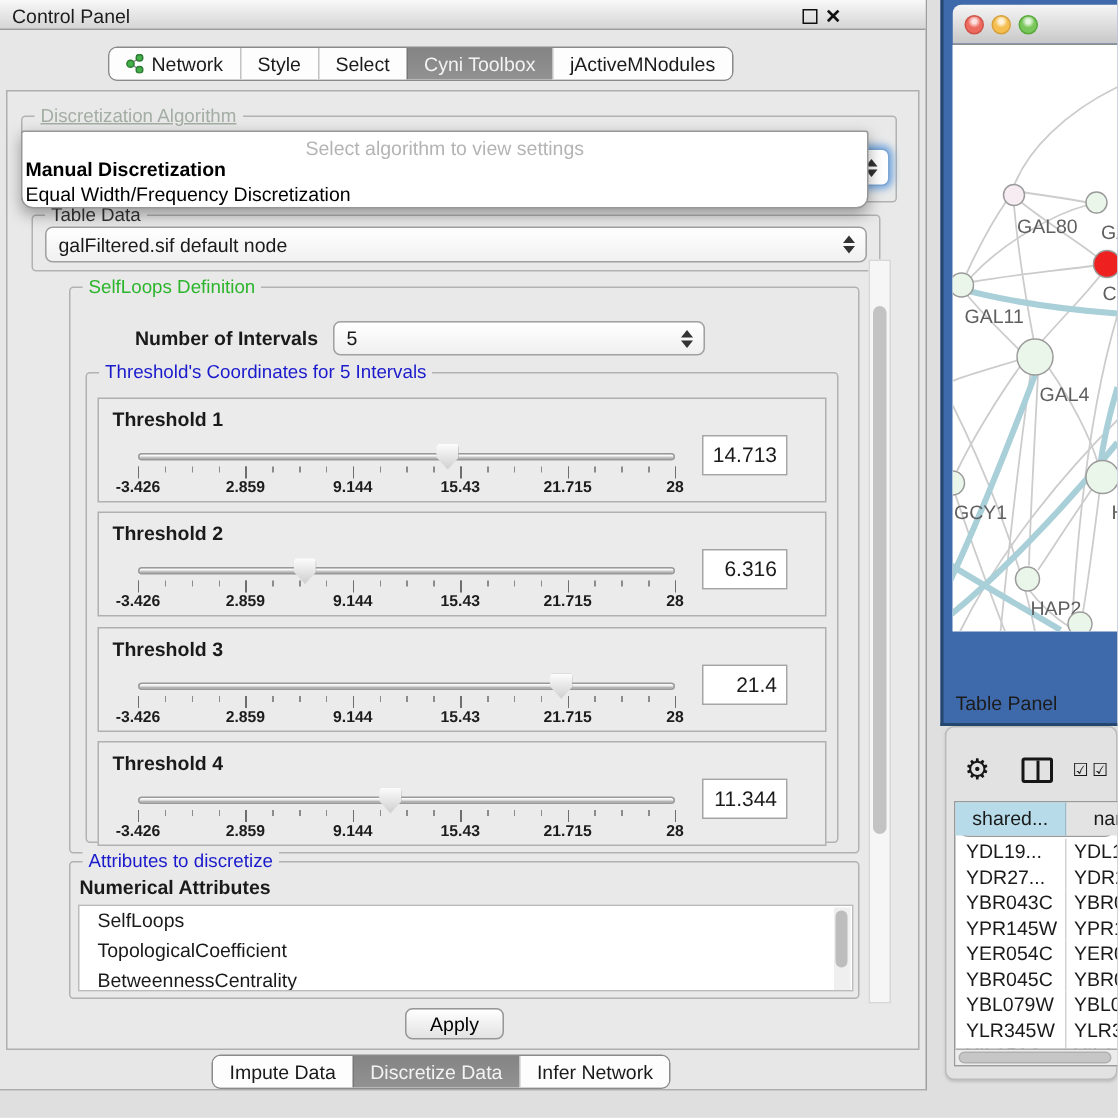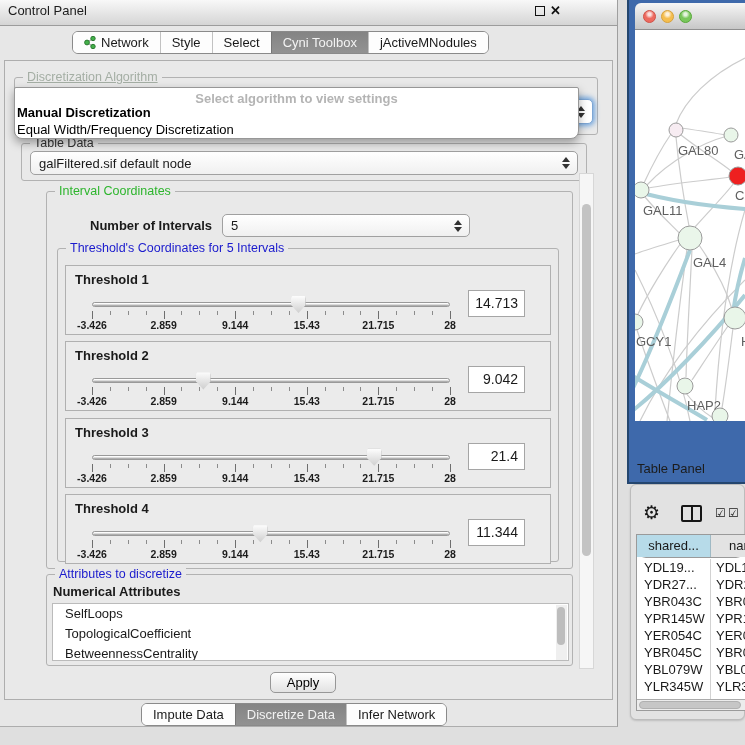--- a/index.html
+++ b/index.html
@@ -3,21 +3,21 @@
 <meta charset="utf-8">
 <style>
   * { margin:0; padding:0; box-sizing:border-box; font-family:"Liberation Sans", sans-serif; }
   html,body { width:745px; height:745px; }
   body { position:relative; background:#dfdfdf; overflow:hidden; font-size:13px; color:#1a1a1a; }
   .abs { position:absolute; }
 
   
   #cp-window { position:absolute; left:0; top:0; width:618px; height:727px; background:#e7e7e7;
                border-right:1px solid #9f9f9f; border-bottom:1px solid #adadad; }
-  #cp-titlebar { position:absolute; left:0; top:0; width:100%; height:26px;
+  #cp-titlebar { position:absolute; left:0; top:0; width:100%; height:20px;
                  background:linear-gradient(#f8f8f8,#d5d5d5); border-bottom:1px solid #9c9c9c; }
   #cp-title { position:absolute; left:8px; top:3px; font-size:13px; color:#1c1c1c; }
   #float-box { position:absolute; left:535px; top:6px; width:10px; height:10px; border:1.5px solid #111; background:transparent; }
   #close-x { position:absolute; left:550px; top:3px; font-weight:bold; font-size:13px; color:#111; }
 
   
   .tabgroup { position:absolute; display:inline-flex; height:23px; background:#fff;
               border:1px solid #8a8a8a; border-radius:6px; overflow:hidden; }
   .tab { display:flex; align-items:center; gap:5px; padding:0 11px; font-size:13px; color:#1a1a1a;
          background:#fdfdfd; white-space:nowrap; }
@@ -39,21 +39,21 @@
   .combo { position:absolute; background:linear-gradient(#ffffff,#f0f0f0); border:1px solid #a0a0a0;
            border-radius:5px; display:flex; align-items:center; padding:0 8px; font-size:13px; }
   .stepper { position:absolute; right:7px; top:50%; transform:translateY(-50%); display:flex; flex-direction:column; gap:2px; }
   .arr-up { width:0; height:0; border-left:4px solid transparent; border-right:4px solid transparent; border-bottom:5px solid #333; }
   .arr-dn { width:0; height:0; border-left:4px solid transparent; border-right:4px solid transparent; border-top:5px solid #333; }
 
   
   #algo-popup { position:absolute; left:9px; top:26px; width:565px; height:52px; background:#fff;
                 border:1px solid #979797; border-radius:2px 2px 8px 8px; z-index:20;
                 box-shadow:0 4px 10px rgba(0,0,0,.35); }
-  #popup-placeholder { position:absolute; top:3px; width:100%; text-align:center; color:#b4b4b4; font-size:13px;font-weight:bold; }
+  #popup-placeholder { position:absolute; top:3px; width:100%; text-align:center; color:#b4b4b4; font-size:13px; }
   .popup-opt { position:absolute; left:2px; font-size:13px; color:#000; white-space:nowrap; }
 
   #focus-combo { position:absolute; left:292px; top:38px; width:296px; height:25px; background:#fff;
                  border:1px solid #7da6d4; border-radius:5px; z-index:5;
                  box-shadow:0 0 5px 2px rgba(95,155,220,.85); }
 
   
   #vscroll { position:absolute; left:574px; top:112px; width:15px; height:496px;
              background:#f6f6f6; border:1px solid #d7d7d7; }
   #vscroll-thumb { position:absolute; left:2px; top:30px; width:9px; height:352px; background:#c3c3c3; border-radius:5px; }
@@ -177,21 +177,21 @@
         <span class="stepper">
             <span class="arr-up"></span>
             <span class="arr-dn"></span>
           </span>
       </div>
     </div>
 
     <div id="scrollpane" class="abs" style="left:16px; top:123px; width:556px; height:482px;">
 
       <div class="group" style="left:25px; top:7px; width:527px; height:378px;">
-        <span class="group-title t-green">Interval Coordinates</span>
+        <span class="group-title t-green">SelfLoops Definition</span>
 
         <span class="abs" style="left:43px; top:26px; font-weight:bold;text-align:center;">Number of Intervals</span>
         <div class="combo" style="left:175px; top:22px; width:248px; height:23px;">
           <span>5</span>
           <span class="stepper">
               <span class="arr-up"></span>
               <span class="arr-dn"></span>
             </span>
         </div>
 
@@ -223,21 +223,21 @@
                 <div class="ticks-minor"></div>
                 <div class="ticks-major"></div>
                 <div class="ticklabels">
                   <span class="ticklabel" style="left: 0%;">-3.426</span>
                   <span class="ticklabel" style="left: 20%;">2.859</span>
                   <span class="ticklabel" style="left: 40%;">9.144</span>
                   <span class="ticklabel" style="left: 60%;">15.43</span>
                   <span class="ticklabel" style="left: 80%;">21.715</span>
                   <span class="ticklabel" style="left: 100%;">28</span>
                 </div>
-                <div class="th-value">9.042</div>
+                <div class="th-value">6.316</div>
               </div>
               <div class="th-panel" style="top: 168.8px;">
                 <div class="th-label">Threshold 3</div>
                 <div class="slider">
                   <div class="thumb" style="left: 78.9983%;"></div>
                 </div>
                 <div class="ticks-minor"></div>
                 <div class="ticks-major"></div>
                 <div class="ticklabels">
                   <span class="ticklabel" style="left: 0%;">-3.426</span>

